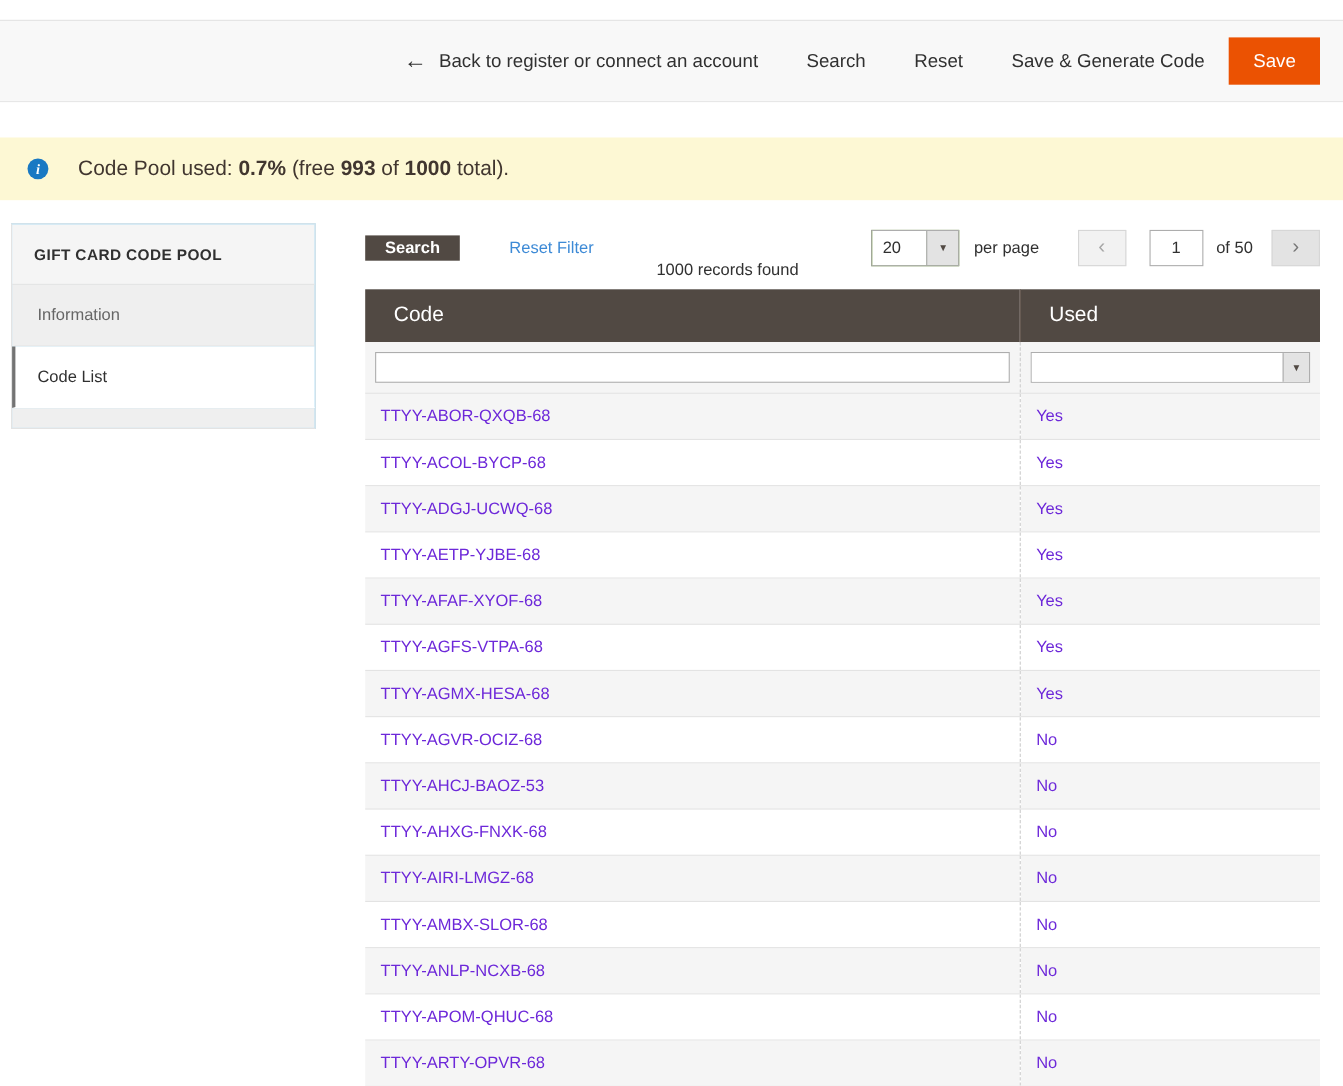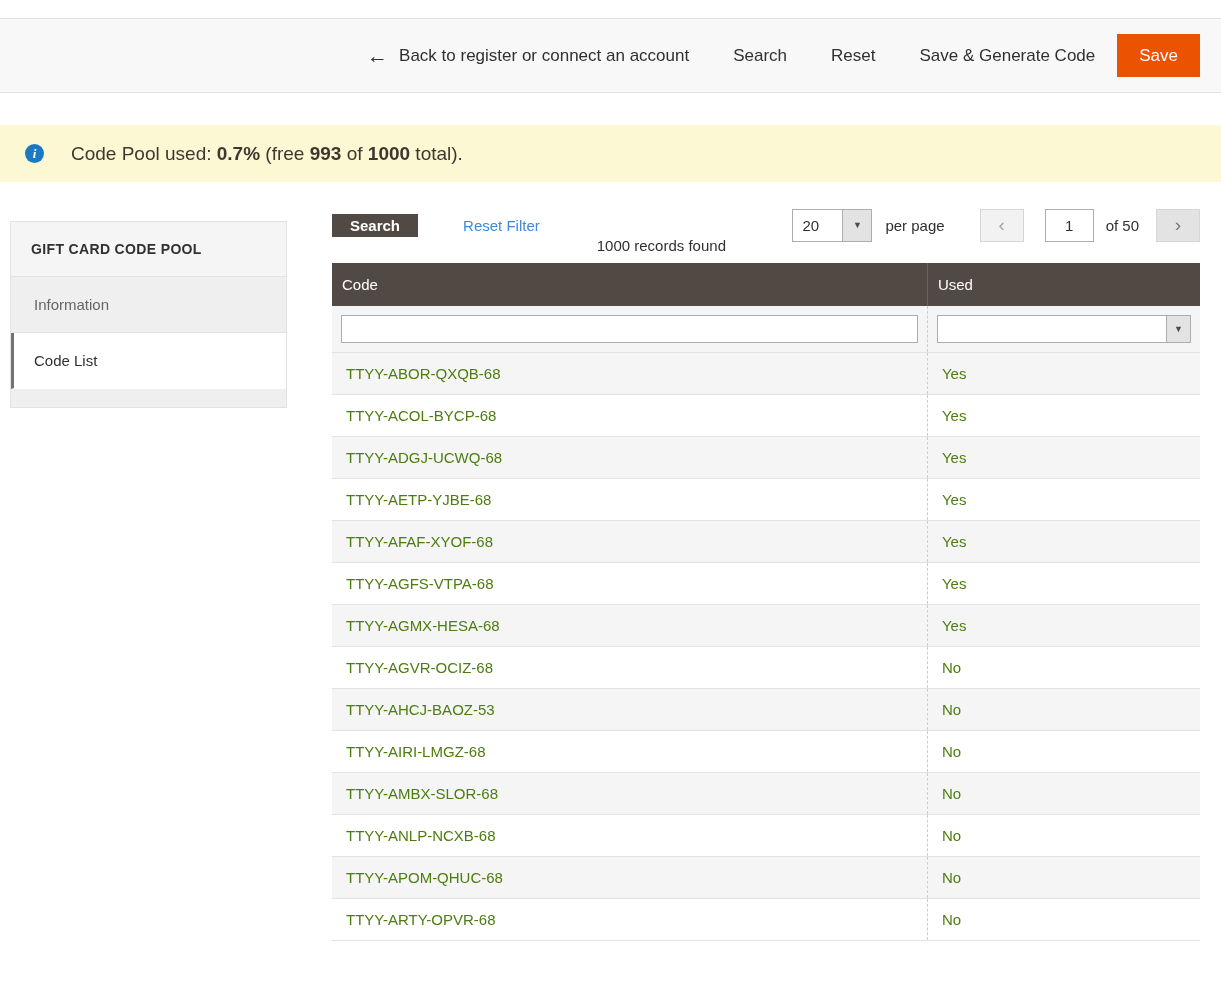--- a/index.html
+++ b/index.html
@@ -93,21 +93,20 @@
     padding: 21px 0 0 0;
   }
 
   
   .sidebar {
     width: 277px;
     margin-left: 10px;
     flex: 0 0 auto;
     background: #7dd3fc;
     border: 1px solid #e3e3e3;
-    margin-top: 18px;
   }
   .sidebar-title {
     padding: 19px 20px;
     font-size: 14px;
     font-weight: bold;
     letter-spacing: .35px;
     color: #303030;
     border-bottom: 1px solid #e3e3e3;
     background: #f5f5f5;
   }
@@ -226,24 +225,24 @@
 
   
   table.grid {
     width: 100%;
     border-collapse: collapse;
     table-layout: fixed;
   }
   table.grid thead th {
     background: #514943;
     color: #ffffff;
-    font-size: 15px;
+    font-size: 19px;
     font-weight: normal;
     text-align: left;
-    padding: 13px 10px;
+    padding: 13px 26px;
     border-right: 1px solid #6d6057;
   }
   table.grid thead th:last-child { border-right: none; }
   tr.filter-row td {
     background: #f5f5f5;
     padding: 9px 9px;
     border-right: 1px dashed #cccccc;
     border-bottom: 1px solid #e3e3e3;
   }
   tr.filter-row td:last-child { border-right: none; }
@@ -268,21 +267,21 @@
     width: 24px;
     background: #e3e3e3;
     border-left: 1px solid #adadad;
     display: flex; align-items: center; justify-content: center;
     font-size: 9px; color: #514943;
     cursor: pointer;
   }
   table.grid tbody tr.data-row td {
     padding: 12px 14px;
     font-size: 15px;
-    color: #4d7c0f;
+    color: #6d28d9;
     border-bottom: 1px solid #e3e3e3;
     border-right: 1px dashed #cccccc;
     white-space: nowrap;
     overflow: hidden;
   }
   table.grid tbody tr.data-row td:last-child { border-right: none; }
   table.grid tbody tr.data-row:nth-child(even) td { background: #f5f5f5; }
   table.grid tbody tr.data-row:nth-child(odd) td { background: #ffffff; }
 </style>
 </head>
@@ -398,20 +397,24 @@
         </tr>
         <tr class="data-row">
           <td>TTYY-AGVR-OCIZ-68</td>
           <td>No</td>
         </tr>
         <tr class="data-row">
           <td>TTYY-AHCJ-BAOZ-53</td>
           <td>No</td>
         </tr>
         <tr class="data-row">
+          <td>TTYY-AHXG-FNXK-68</td>
+          <td>No</td>
+        </tr>
+        <tr class="data-row">
           <td>TTYY-AIRI-LMGZ-68</td>
           <td>No</td>
         </tr>
         <tr class="data-row">
           <td>TTYY-AMBX-SLOR-68</td>
           <td>No</td>
         </tr>
         <tr class="data-row">
           <td>TTYY-ANLP-NCXB-68</td>
           <td>No</td>

